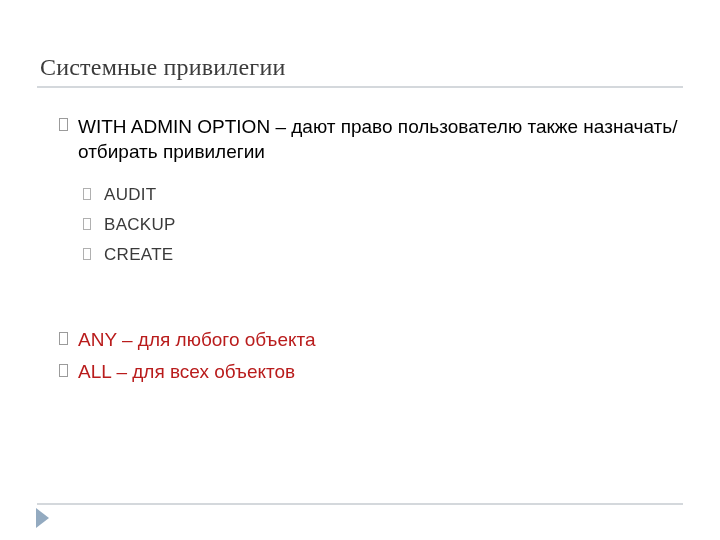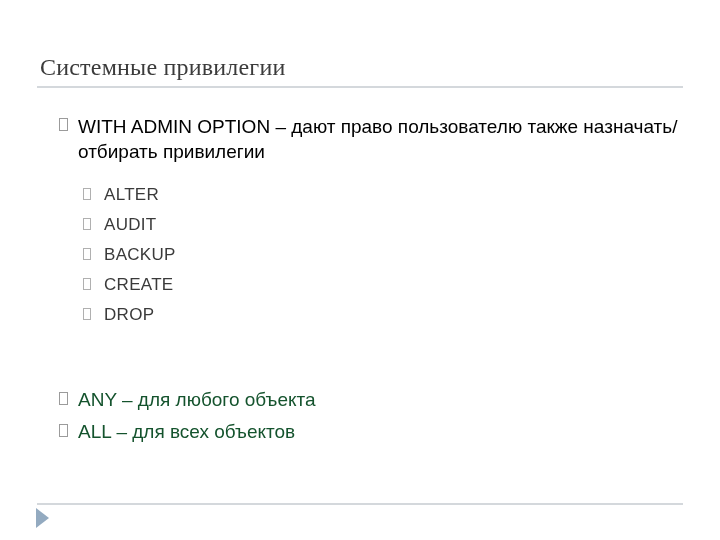--- a/index.html
+++ b/index.html
@@ -105,21 +105,21 @@
     background: transparent;
   }
 
   .spacer-block {
     height: 22px;
   }
 
   li.lvl1-item.tail {
     font-size: 19px;
     line-height: 32px;
-    color: #14532d;
+    color: #b91c1c;
   }
   li.lvl1-item.tail > .bullet {
     top: 8px;
   }
 
   .text-span {
     display: inline;
   }
 
   
@@ -156,37 +156,29 @@
     <ul class="lvl1">
       <li class="item lvl1-item">
         <span class="bullet"></span>
         <span class="text-span">WITH ADMIN OPTION – дают право  пользователю также назначать/отбирать привилегии</span>
       </li>
     </ul>
 
     <ul class="lvl2">
       <li class="item lvl2-item">
         <span class="bullet"></span>
-        <span class="text-span">ALTER</span>
-      </li>
-      <li class="item lvl2-item">
-        <span class="bullet"></span>
         <span class="text-span">AUDIT</span>
       </li>
       <li class="item lvl2-item">
         <span class="bullet"></span>
         <span class="text-span">BACKUP</span>
       </li>
       <li class="item lvl2-item">
         <span class="bullet"></span>
         <span class="text-span">CREATE</span>
-      </li>
-      <li class="item lvl2-item">
-        <span class="bullet"></span>
-        <span class="text-span">DROP</span>
       </li>
     </ul>
 
     <div class="spacer-block"></div>
 
     <ul class="lvl1">
       <li class="item lvl1-item tail">
         <span class="bullet"></span>
         <span class="text-span">ANY – для любого объекта</span>
       </li>

